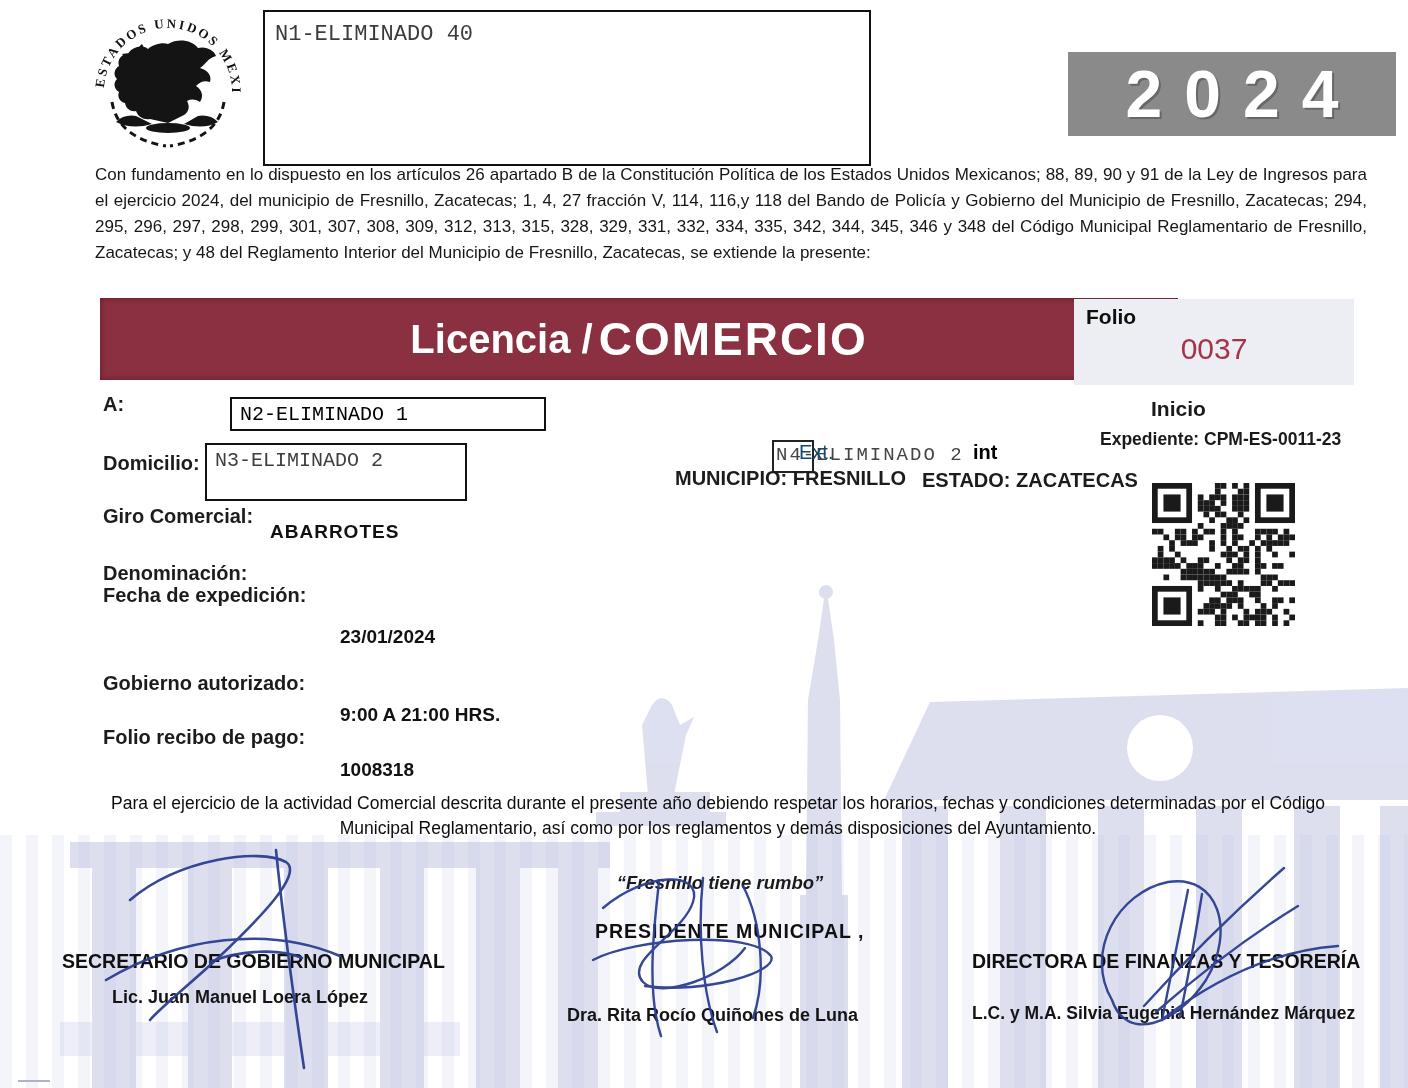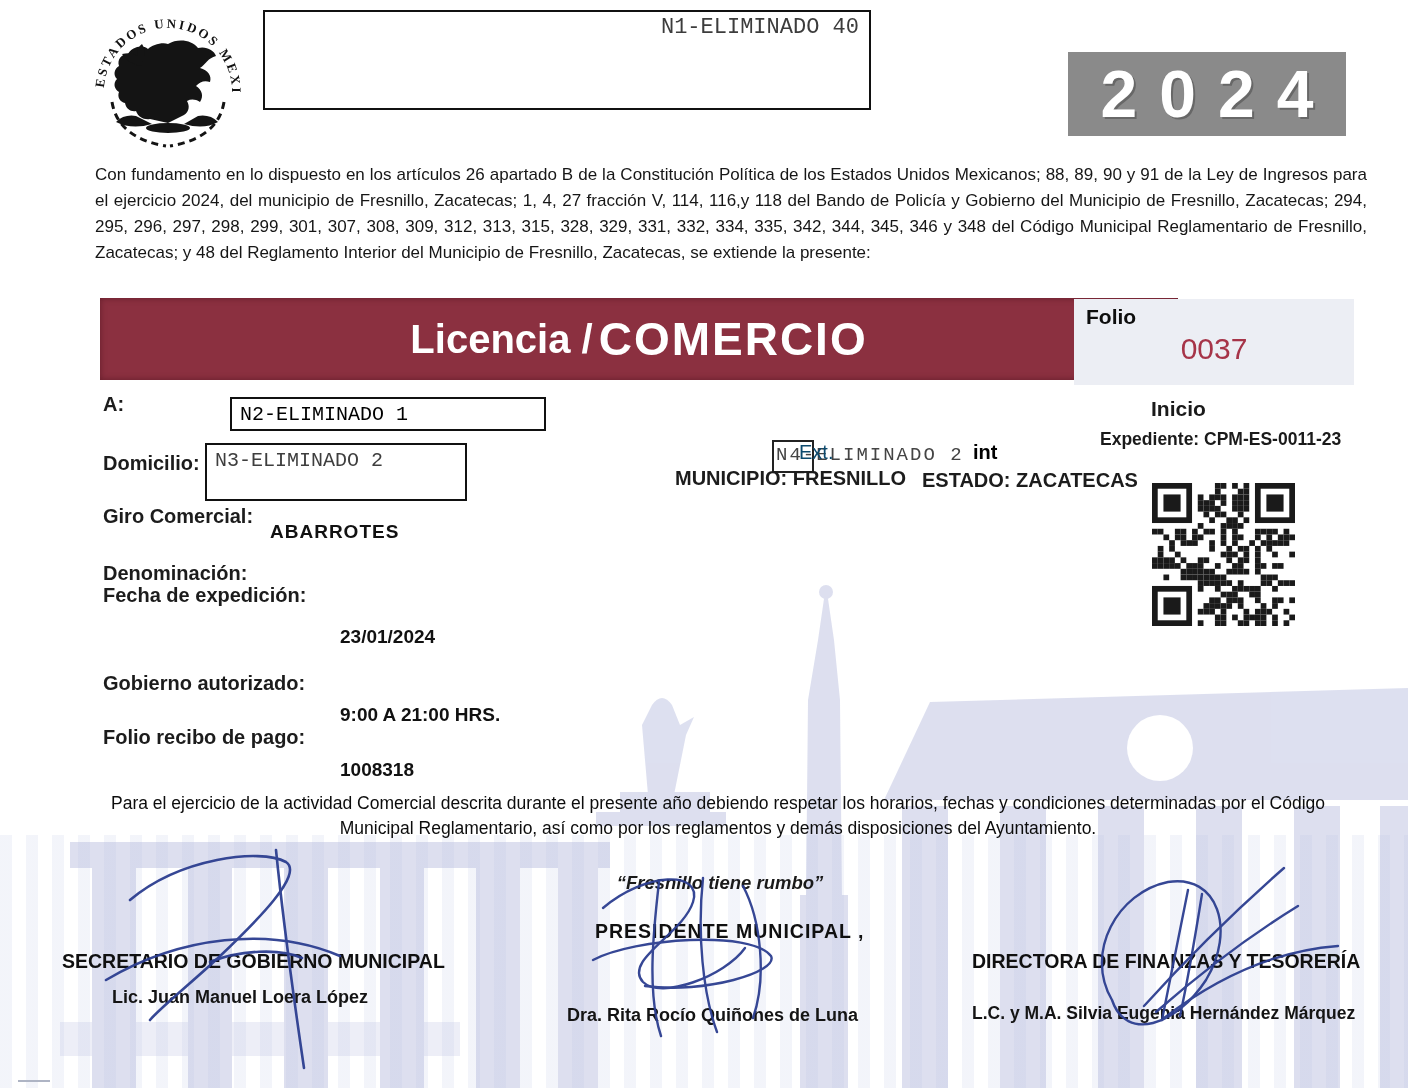--- a/index.html
+++ b/index.html
@@ -8,23 +8,23 @@
     font-family:"Liberation Sans",sans-serif;color:#1a1a1a;overflow:hidden;
     margin:0 auto;
   }
   .abs{position:absolute;}
   
   .wm{position:absolute;left:0;top:0;width:1408px;height:1088px;pointer-events:none;}
   .stripes{position:absolute;left:0;top:835px;width:1408px;height:253px;
     background:repeating-linear-gradient(90deg, rgba(180,190,225,.16) 0 12px, rgba(255,255,255,0) 12px 26px);
     pointer-events:none;}
   
-  .n1-box{left:263px;top:10px;width:608px;height:100px;border:2px solid #111;background:#fff;
-    font-family:"Liberation Mono",monospace;font-size:22px;color:#3c3c3c;padding:3px 10px;box-sizing:border-box;text-align:right;}
-  .year-box{left:1068px;top:52px;width:278px;height:84px;background:#8a8a8a;color:#fff;
+  .n1-box{left:263px;top:10px;width:608px;height:156px;border:2px solid #111;background:#fff;
+    font-family:"Liberation Mono",monospace;font-size:22px;color:#3c3c3c;padding:10px 10px;box-sizing:border-box;}
+  .year-box{left:1068px;top:52px;width:328px;height:84px;background:#8a8a8a;color:#fff;
     display:flex;align-items:center;justify-content:center;font-weight:bold;font-size:66px;letter-spacing:22px;
     text-indent:22px;text-shadow:2px 2px 0 rgba(60,60,60,.45);}
   .legal{left:95px;top:162px;width:1272px;font-size:17px;line-height:26px;text-align:justify;color:#161616;}
   .banner{left:100px;top:298px;width:1078px;height:82px;background:#8b3040;color:#fff;
     display:flex;align-items:center;justify-content:center;box-shadow:inset 0 0 6px rgba(60,10,20,.5);}
   .banner .reg{font-size:40px;font-weight:600;margin-right:6px;}
   .banner .big{font-size:46px;font-weight:bold;letter-spacing:2px;}
   .folio-box{left:1074px;top:299px;width:280px;height:86px;background:#eceef4;}
   .folio-label{left:1086px;top:305px;font-weight:bold;font-size:21px;color:#0e0e0e;}
   .folio-value{left:1074px;top:332px;width:280px;text-align:center;font-size:30px;color:#a63448;}

